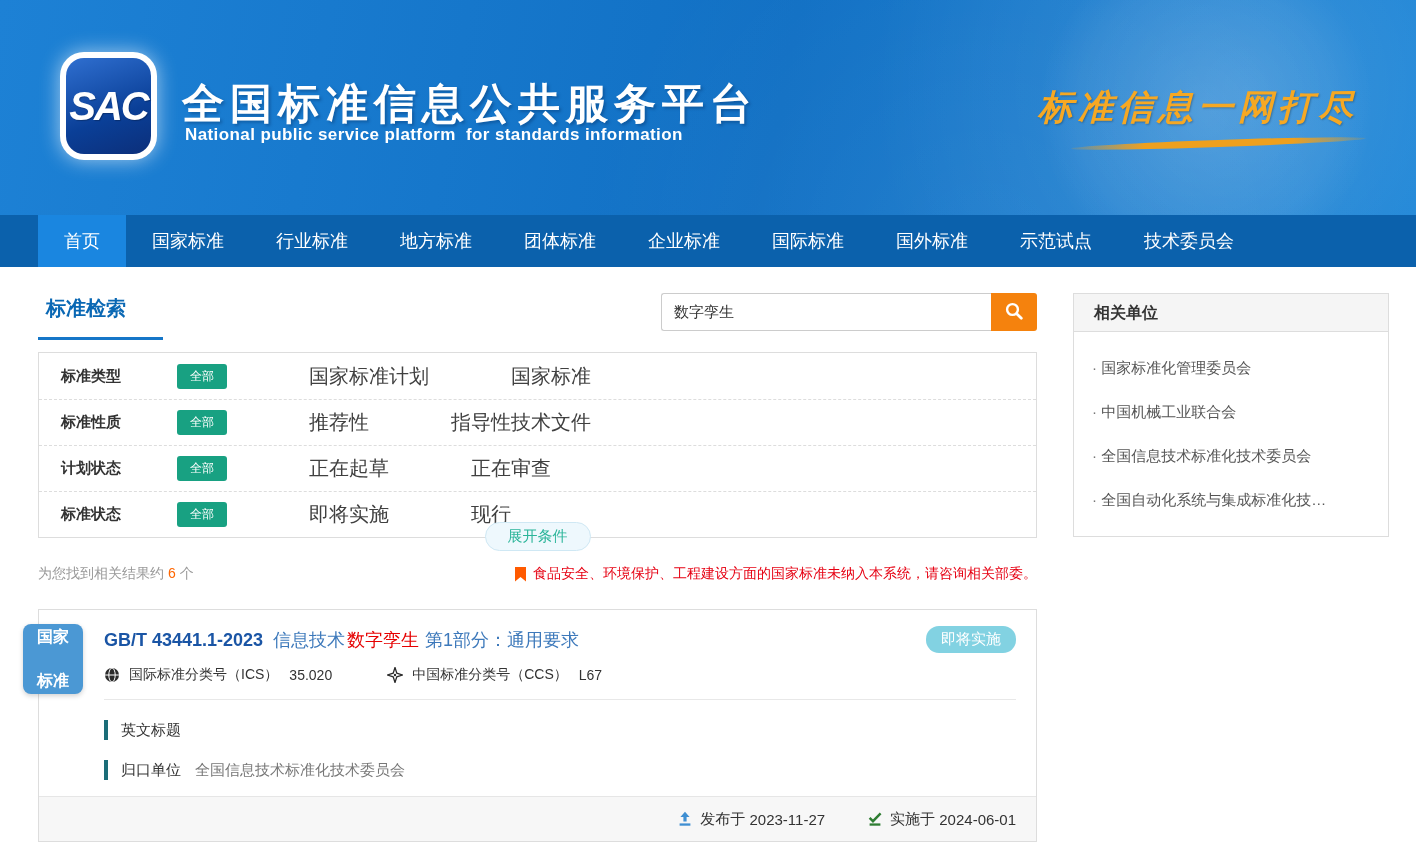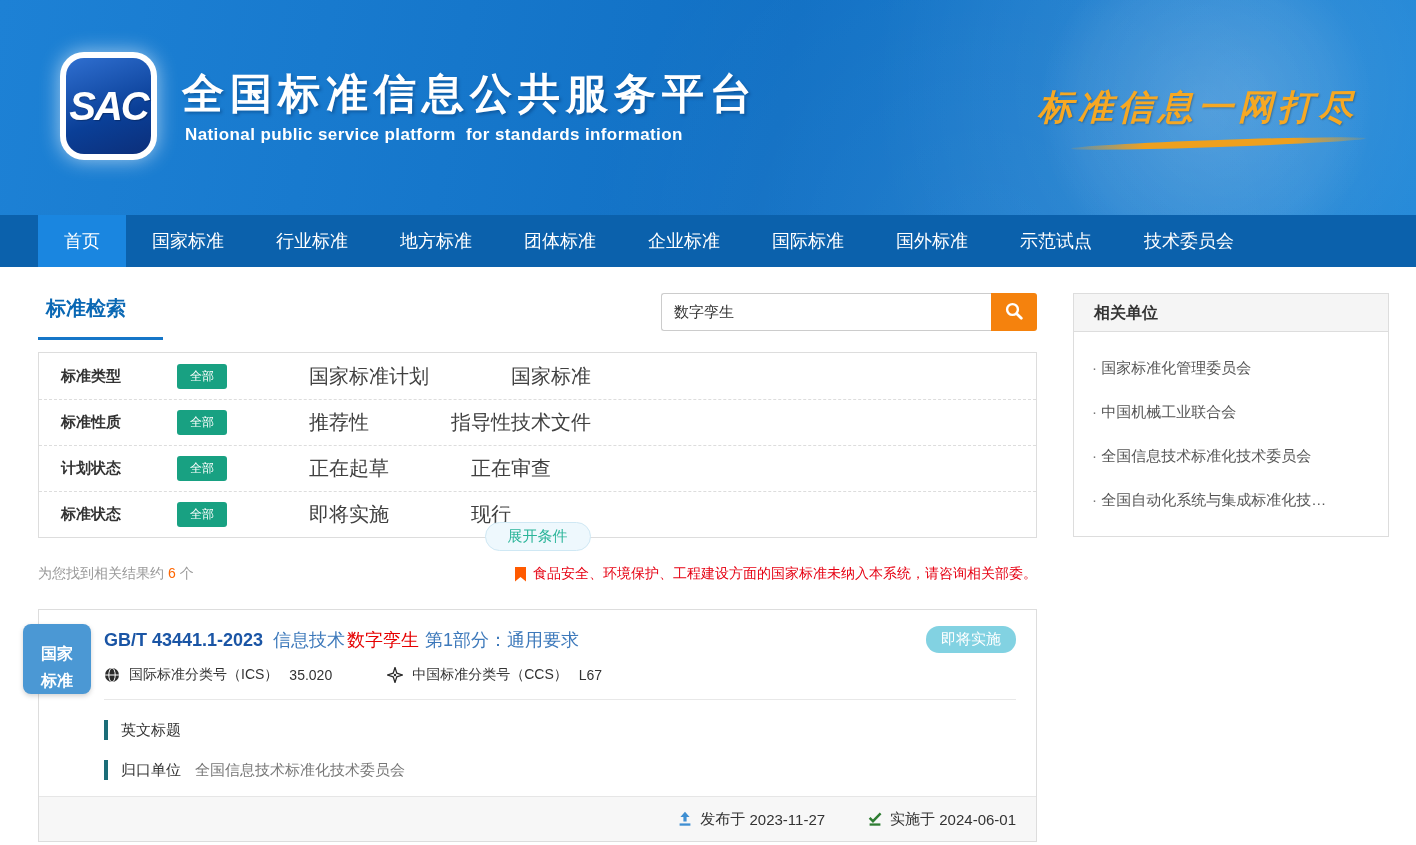--- a/index.html
+++ b/index.html
@@ -28,21 +28,21 @@
   .logo-inner {
     width:100%; height:100%; border-radius:18px;
     background:linear-gradient(160deg,#2f6fd0 0%,#0a3f97 60%,#0c2f7a 100%);
     display:flex; align-items:center; justify-content:center;
   }
   .logo-text {
     color:#fff; font-style:italic; font-weight:bold; font-size:40px; letter-spacing:-2px;
     text-shadow:1px 1px 1px rgba(0,0,0,0.25);
   }
   .header-title {
-    position:absolute; left:182px; top:66px; color:#fff; font-size:42px; font-weight:bold;
+    position:absolute; left:182px; top:76px; color:#fff; font-size:42px; font-weight:bold;
     letter-spacing:6px; text-shadow:2px 2px 3px rgba(0,40,90,0.35); white-space:nowrap;
   }
   .header-subtitle {
     position:absolute; left:185px; top:125px; color:#fff; font-size:17px; font-weight:bold;
     letter-spacing:0.4px; white-space:pre;
   }
   .slogan {
     position:absolute; right:58px; top:84px; color:#f6a823; font-size:35px; font-weight:bold;
     font-style:italic; letter-spacing:5px; white-space:nowrap;
     text-shadow:1px 1px 2px rgba(0,0,0,0.25);
@@ -97,23 +97,23 @@
   .results-count { color:#999; font-size:14px; }
   .results-count .num { color:#ff6600; margin:0 4px; }
   .notice { display:flex; align-items:center; color:#e60012; font-size:14px; }
   .bookmark-icon {
     width:11px; height:15px; background:#ff5a00; margin-right:7px; flex:none;
     clip-path:polygon(0 0,100% 0,100% 100%,50% 70%,0 100%);
   }
   
   .card { position:relative; border:1px solid #ddd; margin-top:26px; }
   .type-badge {
-    position:absolute; left:-16px; top:14px; width:68px; height:70px;
+    position:absolute; left:-16px; top:14px; width:60px; height:70px;
     background:#4b98d4; border-radius:8px; color:#fff; font-size:16px; font-weight:bold;
-    display:flex; flex-direction:column; align-items:center; justify-content:flex-end;
+    display:flex; flex-direction:column; align-items:center; justify-content:space-between;
     line-height:1.65; box-shadow:0 2px 5px rgba(0,0,0,0.18); cursor:pointer;
   }
   .card-body { padding:18px 20px 0 65px; }
   .card-title { font-size:18px; cursor:pointer; white-space:nowrap; }
   .card-code { color:#1a55a5; font-weight:bold; margin-right:10px; }
   .card-t1 { color:#3d79bb; margin-right:2px; }
   .card-hl { color:#e60000; margin-right:6px; }
   .card-t2 { color:#3d79bb; }
   .status-badge {
     position:absolute; right:20px; top:16px; background:#82d2e2; color:#fff;

